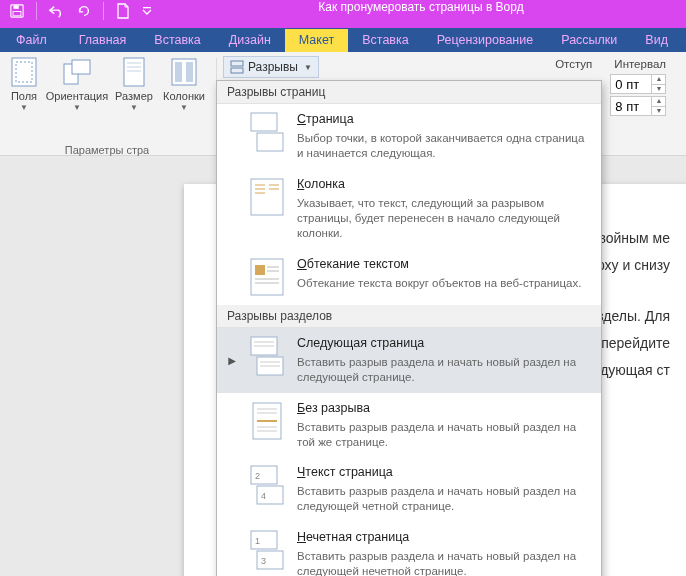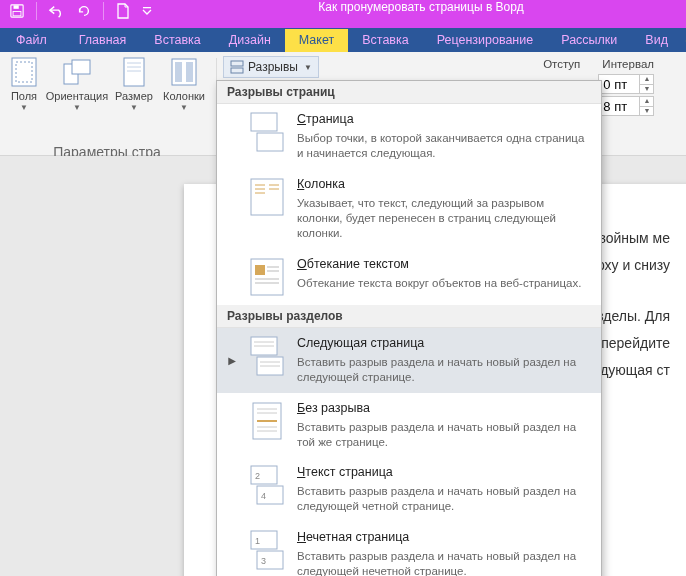--- a/index.html
+++ b/index.html
@@ -20,21 +20,21 @@
   .tab-tell { width: 22px; display: flex; align-items: center; justify-content: center; color: #cfe0ff; font-size: 14px;}
 
   
   .ribbon { height: 104px; background: #f3f3f3; border-bottom: 1px solid #d6d6d6; display: flex; position: relative; }
   .group { display: flex; flex-direction: column; align-items: center; padding: 2px 6px 0; }
   .group-items { display: flex; gap: 4px; height: 82px; align-items: flex-start; }
   .big-btn { display: flex; flex-direction: column; align-items: center; width: 46px; padding-top: 2px; cursor: pointer; }
   .big-btn .icon { width: 32px; height: 32px; display: flex; align-items: center; justify-content: center; }
   .big-btn .lbl { font-size: 11px; color: #444; margin-top: 2px; text-align: center; line-height: 1.1; }
   .big-btn .drop { font-size: 8px; color: #666; margin-top: 1px; }
-  .group-label { font-size: 14px; color: #666; height: 16px; display: flex; align-items: center; margin-top: 32px; }
+  .group-label { font-size: 11px; color: #666; height: 16px; display: flex; align-items: center; margin-top: 32px; }
   .group-sep { width: 1px; background: #dcdcdc; margin: 6px 2px; }
 
   .breaks-btn { height: 22px; margin: 4px 0 0 4px; padding: 0 6px; display: flex; align-items: center; gap: 4px; background: #e7edf5; border: 1px solid #c0cde0; cursor: pointer; font-size: 12px; color: #333; }
   .breaks-btn .arr { font-size: 8px; color: #555; margin-left: 2px; }
 
   .param-col { display: flex; flex-direction: column; padding-top: 6px; gap: 2px; font-size: 11.5px; color: #444;}
   .param-label { padding: 0 8px 2px 4px; }
   .spin-row { display:flex; align-items:center; gap:4px; }
   .spin { display: flex; align-items: center; background:#fff; border:1px solid #c8c8c8; height:20px; }
   .spin input { border:none; width:40px; font-size:13px; padding:0 4px; outline:none; }
@@ -42,21 +42,21 @@
   .spin .sp-up,.spin .sp-down{ height:9px; font-size:7px; line-height:7px; text-align:center; border-left:1px solid #c8c8c8; cursor:pointer; color:#666;}
   .spin .sp-down{ border-top:1px solid #c8c8c8;}
 
   
   .workspace { position: relative; height: calc(576px - 28px - 24px - 104px); background: #e9e9e9; display:flex; }
   .page { position:absolute; left:184px; top:28px; width:520px; height:420px; background:#fff; box-shadow: 0 2px 6px rgba(0,0,0,0.25); padding: 44px 34px; font-size: 14px; color:#333; line-height:1.5; }
   .page p { margin-bottom: 6px; }
 
   
   .dropdown { position:absolute; left:216px; top:80px; width:386px; background:#fff; border:1px solid #b7b7b7; box-shadow: 2px 4px 8px rgba(0,0,0,0.25); z-index:50; }
-  .dd-header { background:#f1f1f1; border-bottom:1px solid #e2e2e2; padding:4px 10px; font-size:12px; font-weight:700; color:#444; }
+  .dd-header { background:#f1f1f1; border-bottom:1px solid #e2e2e2; padding:4px 10px; font-size:12px; font-weight:400; color:#444; }
   .dd-item { display:flex; gap:10px; padding:8px 10px; cursor:pointer; }
   .dd-item.hover { background:#e1e5ea; }
   .dd-item .glyph { width:40px; height:40px; flex:0 0 40px; display:flex; align-items:center; justify-content:center; }
   .dd-item .txt { flex:1; }
   .dd-item .ttl { font-size:12.5px; color:#222; }
   .dd-item .ttl u { text-decoration: underline; }
   .dd-item .desc { font-size:11.5px; color:#666; line-height:1.3; margin-top:5px; }
   .dd-item .arrow-left { width:10px; display:flex; align-items:center; justify-content:center; color:#555; font-size:10px;}
   .dd-item.no-arrow .arrow-left{ visibility:hidden;}
 
@@ -182,21 +182,21 @@
       <span class="arr">▼</span>
     </div>
   </div>
 
   <div style="flex:1"></div>
 
   <div class="param-col" style="margin-right:10px">
     <div class="param-label">Отступ</div>
   </div>
 
-  <div class="param-col" style="margin-right:24px">
+  <div class="param-col" style="margin-right:12px">
     <div class="param-label">Интервал</div>
     <div class="spin-row">
       <div class="spin">
         <input value="0 пт" style="">
         <div class="sp-btns">
             <div class="sp-up">▲</div>
             <div class="sp-down">▼</div>
           </div>
       </div>
     </div>
@@ -246,21 +246,21 @@
           <rect x="2" y="2" width="32" height="36" fill="#fff" stroke="#9fb2cc"></rect>
           <line x1="6" y1="8" x2="16" y2="8" stroke="#d6a85a"></line>
           <line x1="6" y1="12" x2="16" y2="12" stroke="#d6a85a"></line>
           <line x1="6" y1="16" x2="16" y2="16" stroke="#d6a85a"></line>
           <line x1="20" y1="8" x2="30" y2="8" stroke="#d6a85a"></line>
           <line x1="20" y1="12" x2="30" y2="12" stroke="#d6a85a"></line>
         </svg>
     </div>
     <div class="txt">
       <div class="ttl"><u>К</u><span>олонка</span></div>
-      <div class="desc">Указывает, что текст, следующий за разрывом колонки, будет перенесен в страниц следующей колонки.</div>
+      <div class="desc">Указывает, что текст, следующий за разрывом страницы, будет перенесен в начало следующей колонки.</div>
     </div>
   </div>
 
   <div class="dd-item no-arrow">
     <div class="arrow-left">▶</div>
     <div class="glyph">
       <svg width="36" height="40" viewBox="0 0 36 40">
           <rect x="2" y="2" width="32" height="36" fill="#fff" stroke="#9fb2cc"></rect>
           <rect x="6" y="8" width="10" height="10" fill="#d6a85a"></rect>
           <line x1="18" y1="10" x2="30" y2="10" stroke="#bbb"></line>

